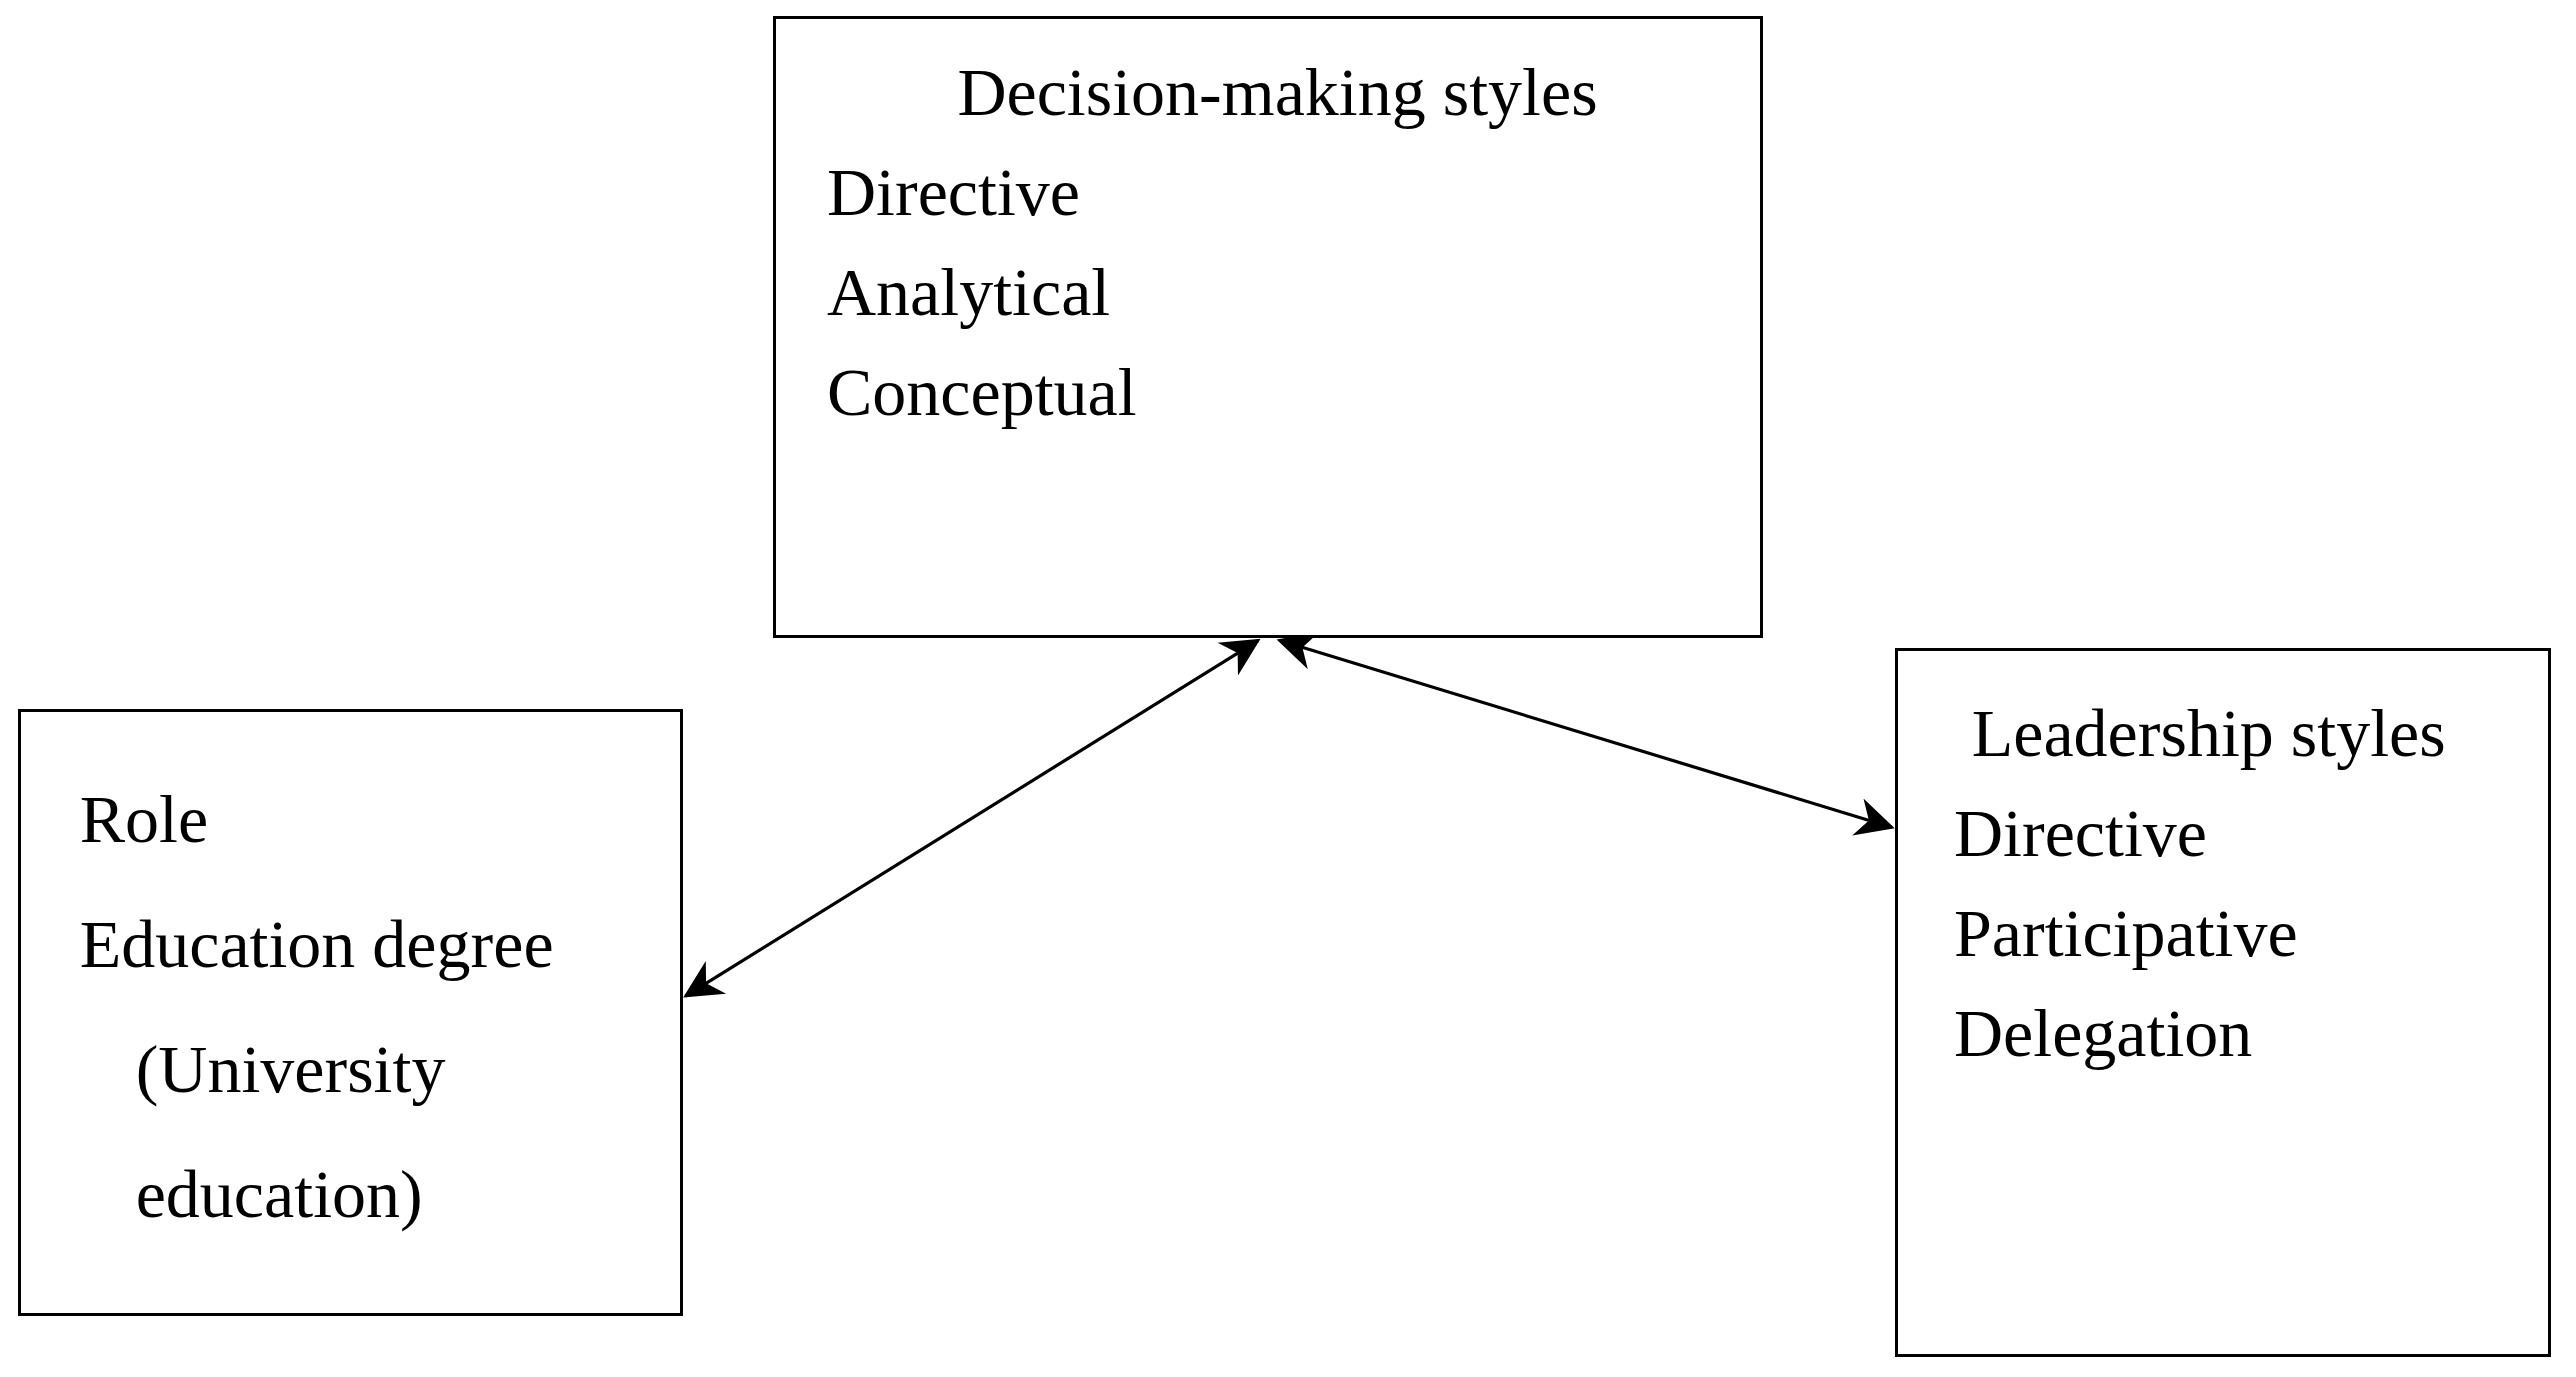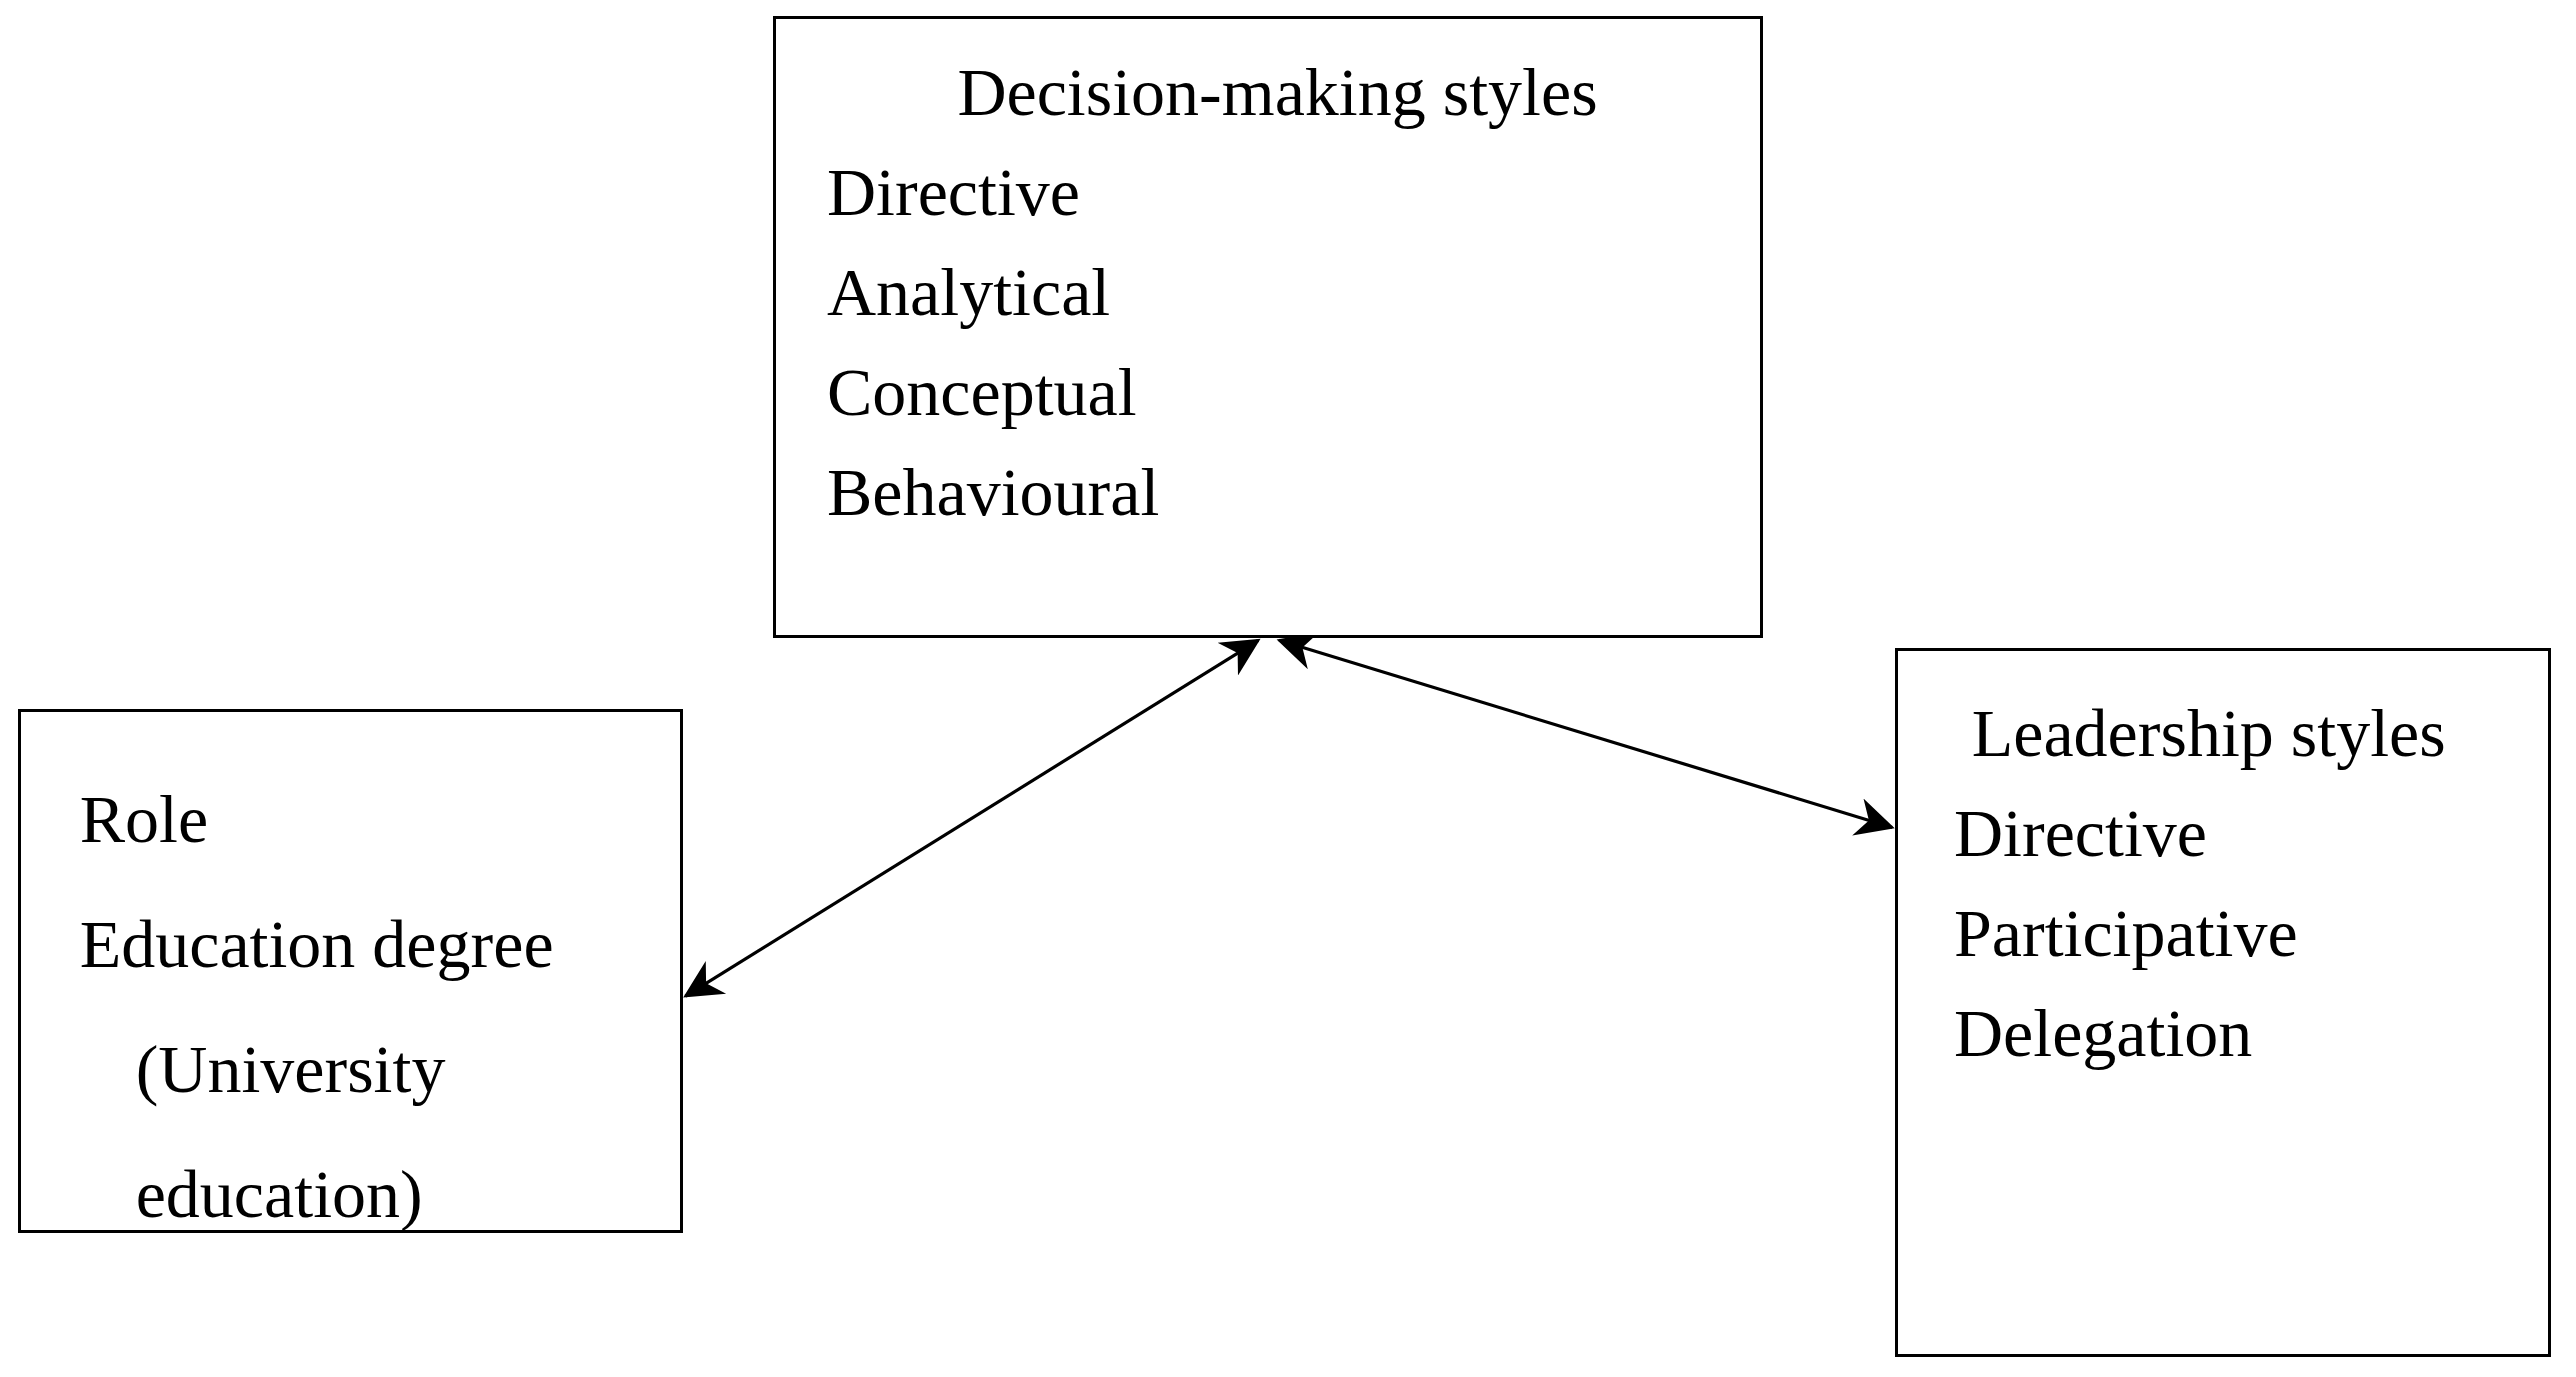--- a/index.html
+++ b/index.html
@@ -37,21 +37,21 @@
     left: 773px; top: 16px;
     width: 990px; height: 622px;
     padding: 22.5px 32px 0 51px;
     line-height: 100px;
   }
   .box-decision .title {
     text-align: center;
   }
   .box-education {
     left: 17.7px; top: 709px;
-    width: 665px; height: 524px;
+    width: 665px; height: 607px;
     padding: 45px 24px 0 59px;
     line-height: 125px;
   }
   .box-education .indent {
     padding-left: 56px;
     font-family: Liberation Serif, serif;
   }
   .box-leadership {
     left: 1895px; top: 648px;
     width: 656px; height: 709px;
@@ -75,21 +75,20 @@
     </defs>
     <line x1="853" y1="1240" x2="1566" y2="797" stroke="#000000" stroke-width="4" marker-start="url(#ah)" marker-end="url(#ah)"></line>
     <line x1="2355" y1="1030" x2="1592" y2="797" stroke="#000000" stroke-width="4" marker-start="url(#ah)" marker-end="url(#ah)"></line>
   </svg>
 
   <div class="box box-decision">
     <div class="title">Decision-making styles</div>
     <div class="line">Directive</div>
     <div class="line">Analytical</div>
     <div class="line">Conceptual</div>
-    <div class="line">Behavioural</div>
   </div>
 
   <div class="box box-education">
     <div class="line">Role</div>
     <div class="line">Education degree</div>
     <div class="line indent">(University</div>
     <div class="line indent">education)</div>
   </div>
 
   <div class="box box-leadership">

